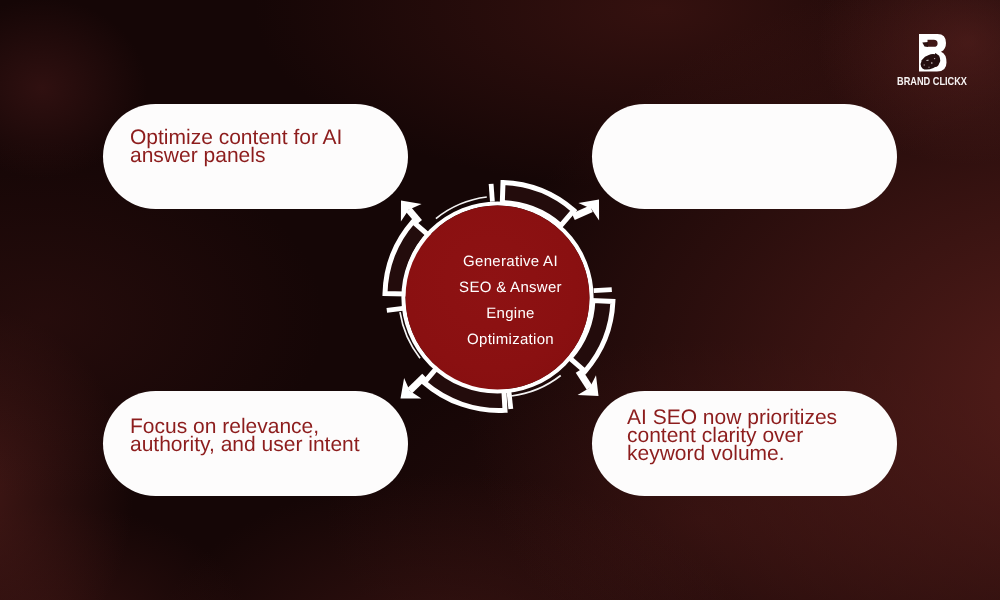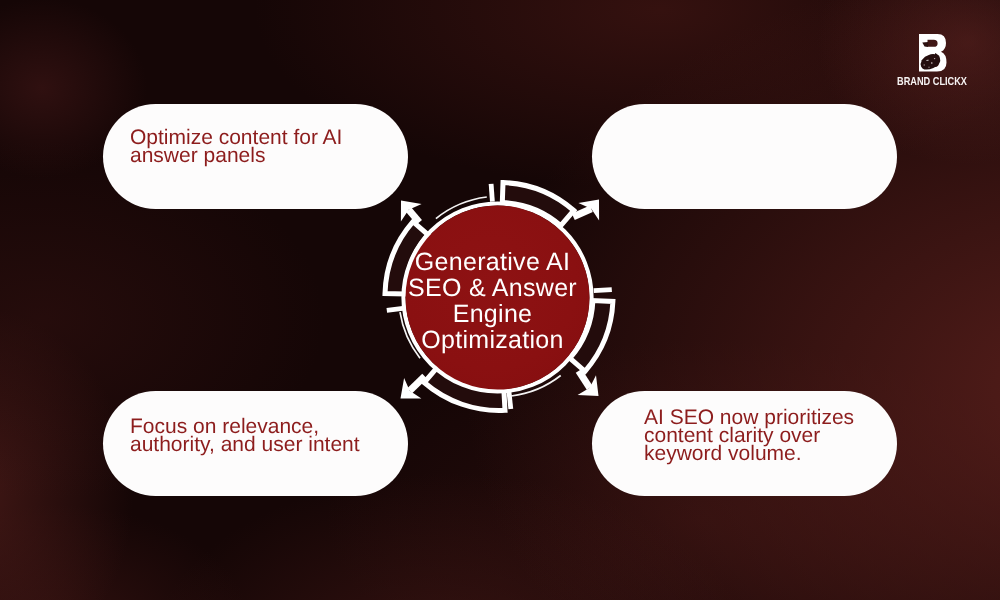--- a/index.html
+++ b/index.html
@@ -12,38 +12,38 @@
       radial-gradient(520px 230px at 660px 10px, rgba(84,28,24,.5), rgba(84,28,24,0) 78%),
       radial-gradient(150px 128px at 42px 88px, rgba(74,26,26,.5), rgba(74,26,26,0) 70%),
       radial-gradient(380px 240px at 40px 320px, rgba(80,28,26,.28), rgba(80,28,26,0) 75%),
       radial-gradient(220px 260px at -25px 495px, rgba(100,37,33,.55), rgba(100,37,33,0) 72%),
       radial-gradient(260px 160px at 55px 625px, rgba(85,30,27,.4), rgba(85,30,27,0) 75%),
       radial-gradient(380px 240px at 450px 665px, rgba(76,27,24,.6), rgba(76,27,24,0) 80%),
       radial-gradient(500px 240px at 700px 520px, rgba(90,31,28,.28), rgba(90,31,28,0) 75%),
       #150606;}
   .pill{position:absolute;width:305px;height:105px;border-radius:52.5px;background:#fdfcfc;}
   .pt{position:absolute;transform:translateZ(0);color:#8d1d1d;font-size:21px;line-height:18px;font-weight:400;white-space:nowrap;letter-spacing:0px;}
-  .ctr{position:absolute;transform:translateZ(0);left:392px;top:249px;width:201px;text-align:center;
-       color:#ffffff;font-size:25px;line-height:26px;letter-spacing:0.3px;}
+  .ctr{position:absolute;transform:translateZ(0);left:410px;top:249px;width:201px;text-align:center;
+       color:#ffffff;font-size:15px;line-height:26px;letter-spacing:0.3px;}
   .logo{position:absolute;left:880px;top:20px;width:110px;height:80px;transform:translateZ(0);}
 </style>
 </head>
 <body>
 <div class="stage">
 
   <div class="pill" style="left:103px;top:104px;"></div>
   <div class="pt" style="left:130px;top:129px;">Optimize content for AI<br>answer panels</div>
 
   <div class="pill" style="left:592px;top:104px;"></div>
 
   <div class="pill" style="left:103px;top:391px;"></div>
   <div class="pt" style="left:130px;top:418px;">Focus on relevance,<br>authority, and user intent</div>
 
   <div class="pill" style="left:592px;top:391px;"></div>
-  <div class="pt" style="left:644px;top:409px;">AI SEO now prioritizes<br>content clarity over<br>keyword volume.</div>
+  <div class="pt" style="left:627px;top:409px;">AI SEO now prioritizes<br>content clarity over<br>keyword volume.</div>
 
   <svg class="cyc" style="position:absolute;left:360px;top:160px;" width="280" height="280" viewBox="360 160 280 280">
     <radialGradient id="rg" cx="46%" cy="42%" r="62%">
         <stop offset="0%" stop-color="#8e1213"></stop>
         <stop offset="75%" stop-color="#8a1011"></stop>
         <stop offset="100%" stop-color="#870f10"></stop>
       </radialGradient>
     <g fill="#230c0c" stroke="#ffffff" stroke-width="5">
       <path d="M503.0 182.6 A114.0 114.0 0 0 1 573.8 210.5 L560.7 225.6 A94.0 94.0 0 0 0 502.3 202.6 Z"></path>
       <path d="M612.9 301.5 A114.0 114.0 0 0 1 585.0 371.3 L569.9 358.2 A94.0 94.0 0 0 0 592.9 300.6 Z"></path>

